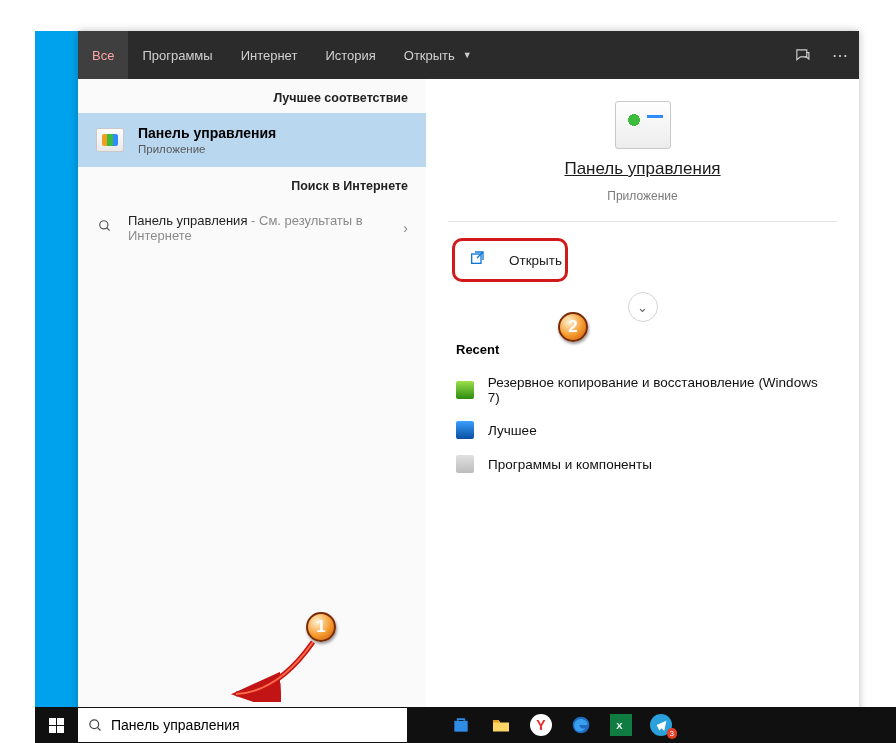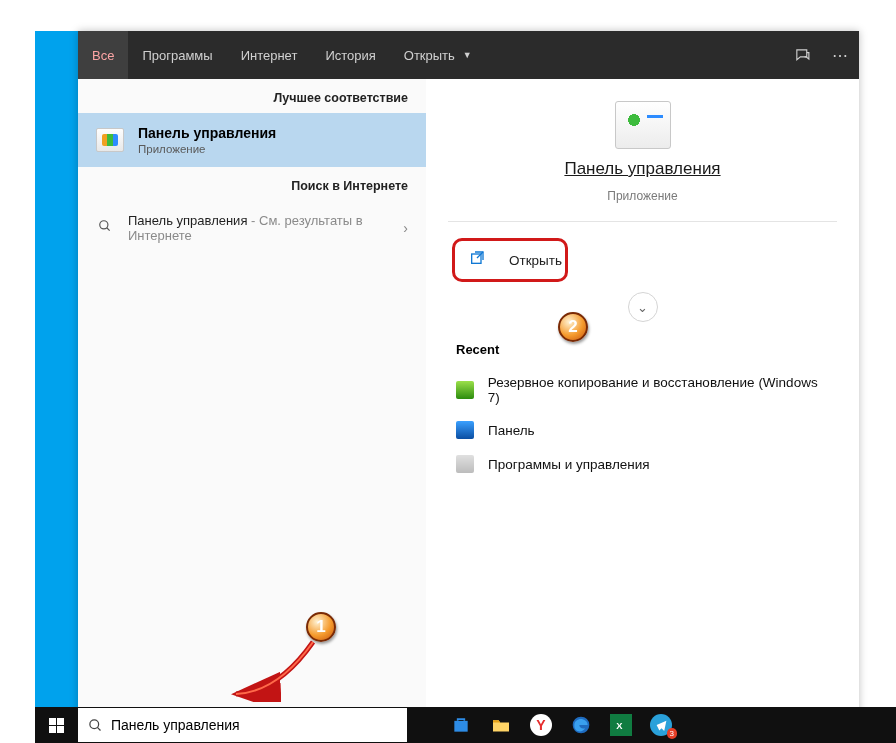--- a/index.html
+++ b/index.html
@@ -133,25 +133,25 @@
           <span>Открыть</span>
         </div>
         <div class="expander">⌄</div>
         <div class="recent-h">Recent</div>
         <div class="recent">
             <span class="ri b"></span>
             <span>Резервное копирование и восстановление (Windows 7)</span>
           </div>
         <div class="recent">
             <span class="ri c"></span>
-            <span>Панель</span>
+            <span>Лучшее</span>
           </div>
         <div class="recent">
             <span class="ri d"></span>
-            <span>Программы и управления</span>
+            <span>Программы и компоненты</span>
           </div>
       </div>
     </div>
   </div>
 
   <div class="taskbar">
     <div class="start">
       <div class="win">
           <span></span>
           <span></span>

